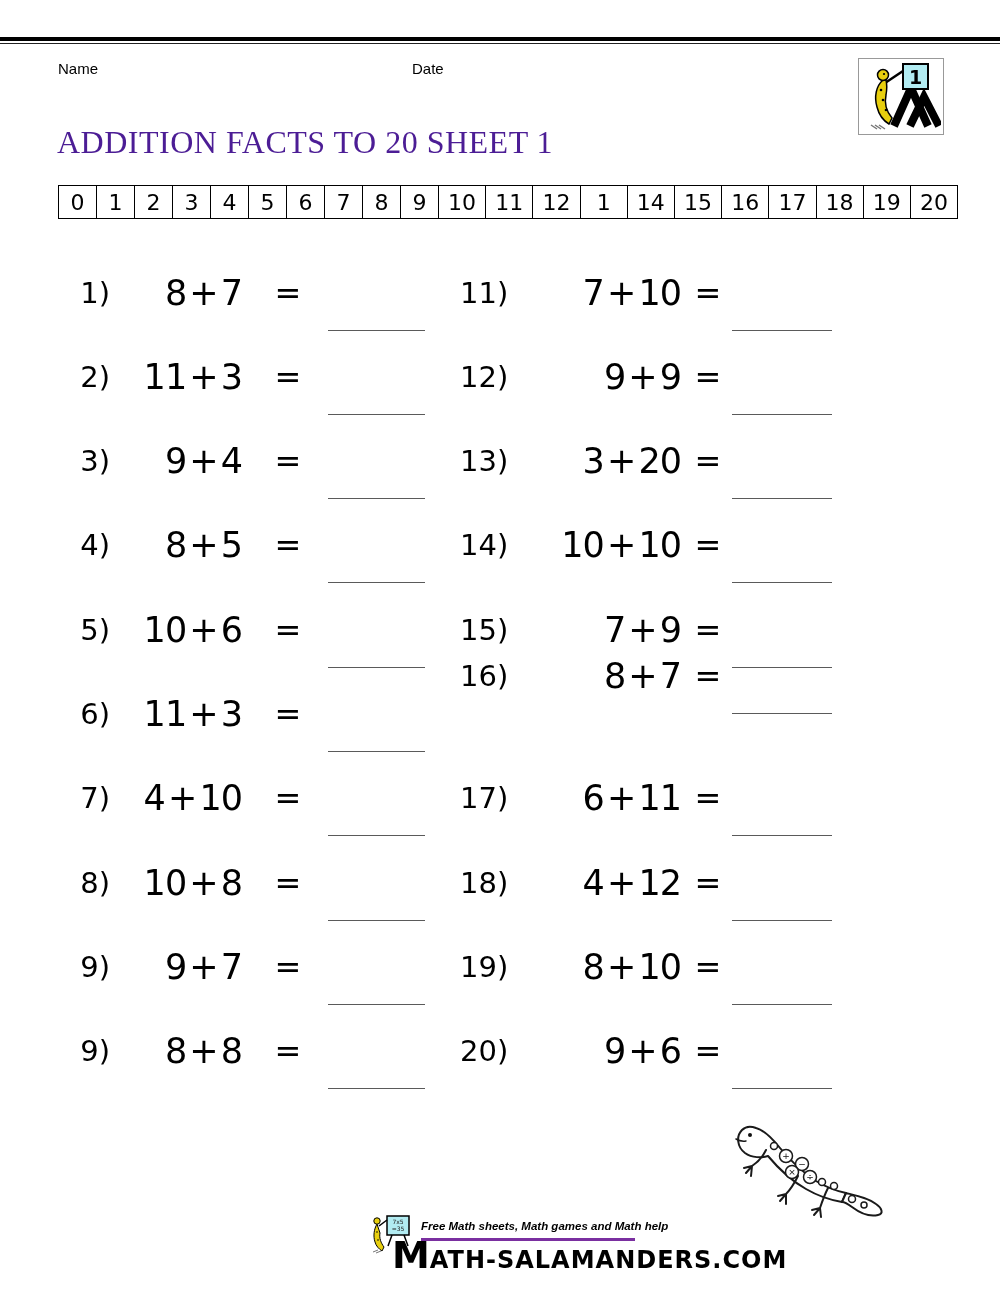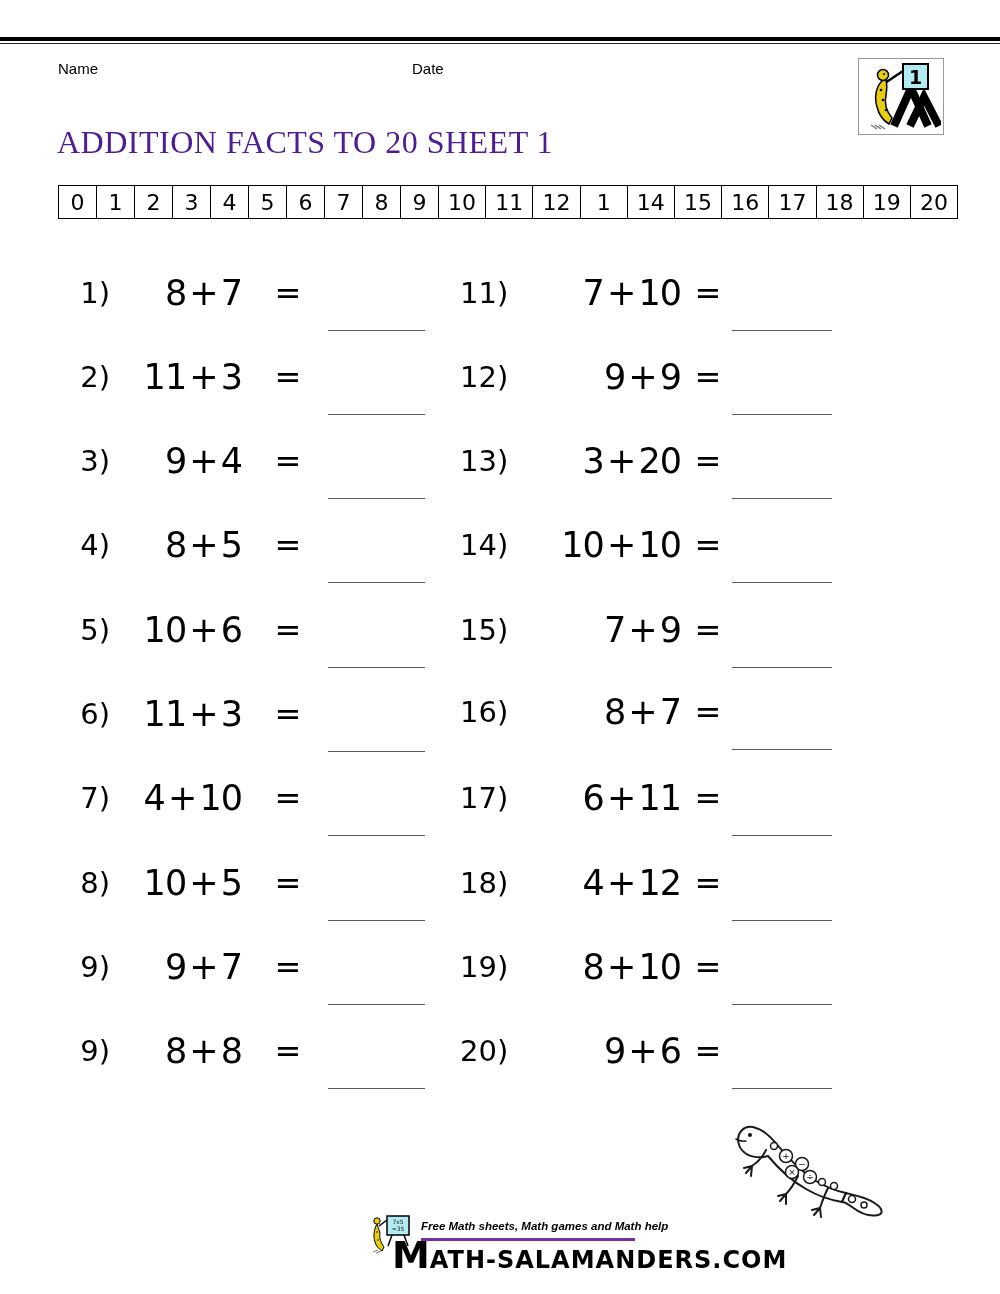--- a/index.html
+++ b/index.html
@@ -146,21 +146,21 @@
         <div class="answer-line"></div>
       </div>
       <div class="problem left-col" style="top: 770px;">
         <span class="pnum">7)</span>
         <span class="expr">4 + 10</span>
         <span class="eq">=</span>
         <div class="answer-line"></div>
       </div>
       <div class="problem left-col" style="top: 855px;">
         <span class="pnum">8)</span>
-        <span class="expr">10 + 5</span>
+        <span class="expr">10 + 8</span>
         <span class="eq">=</span>
         <div class="answer-line"></div>
       </div>
       <div class="problem left-col" style="top: 939px;">
         <span class="pnum">9)</span>
         <span class="expr">9 + 7</span>
         <span class="eq">=</span>
         <div class="answer-line"></div>
       </div>
       <div class="problem left-col" style="top: 1023px;">
@@ -192,21 +192,21 @@
         <span class="expr">10 + 10</span>
         <span class="eq">=</span>
         <div class="answer-line"></div>
       </div>
       <div class="problem right-col" style="top: 602px;">
         <span class="pnum">15)</span>
         <span class="expr">7 + 9</span>
         <span class="eq">=</span>
         <div class="answer-line"></div>
       </div>
-      <div class="problem right-col" style="top: 684px;">
+      <div class="problem right-col" style="top: 648px;">
         <span class="pnum">16)</span>
         <span class="expr">8 + 7</span>
         <span class="eq">=</span>
         <div class="answer-line"></div>
       </div>
       <div class="problem right-col" style="top: 770px;">
         <span class="pnum">17)</span>
         <span class="expr">6 + 11</span>
         <span class="eq">=</span>
         <div class="answer-line"></div>

